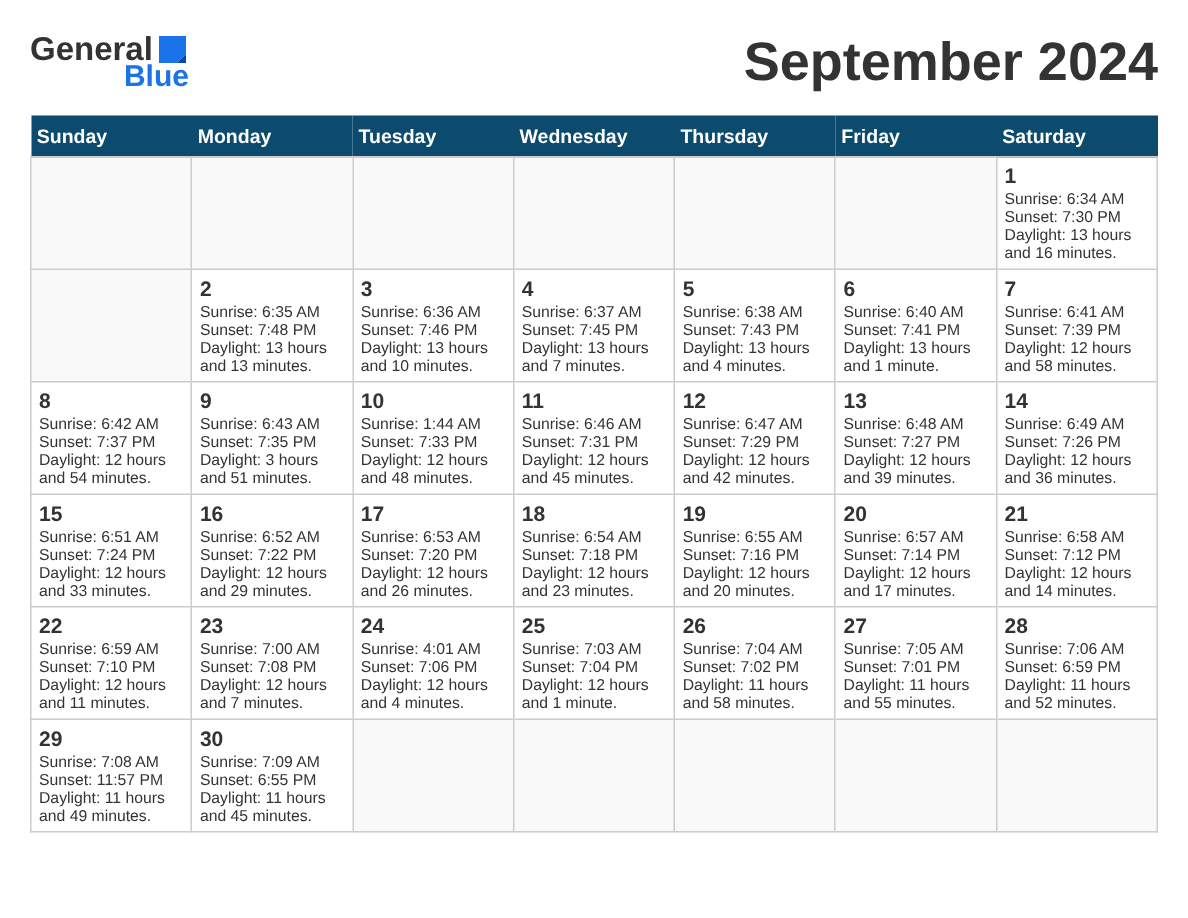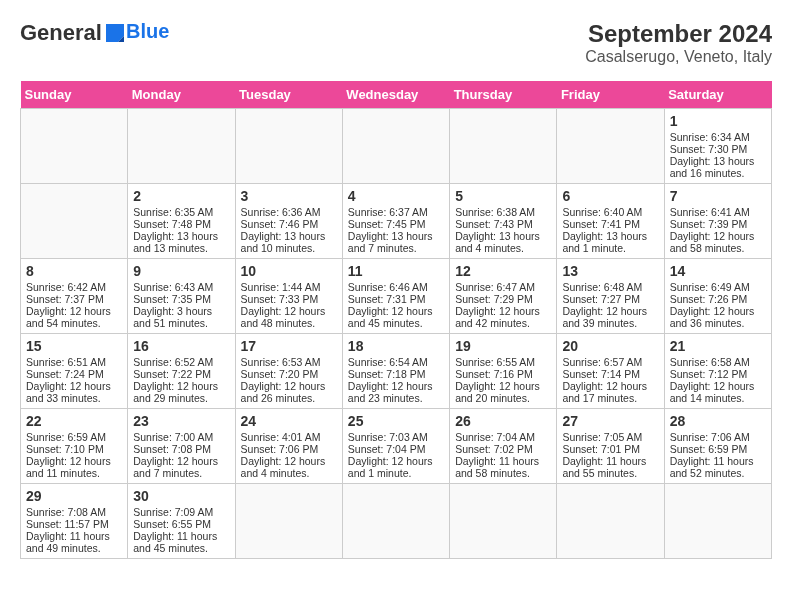--- a/index.html
+++ b/index.html
@@ -11,45 +11,45 @@
       padding: 20px;
     }
     .header-area {
       display: flex;
       justify-content: space-between;
       align-items: flex-start;
       margin-bottom: 15px;
     }
     .logo {
       display: flex;
-      flex-direction: row;
-      align-items: center;
+      flex-direction: column;
+      align-items: flex-end;
     }
     .logo-line {
       display: flex;
       align-items: center;
     }
     .title-area {
       text-align: right;
     }
     .month-title {
-      font-size: 24px;
+      font-size: 36px;
       font-weight: bold;
       color: #333;
     }
     .location {
       font-size: 16px;
       color: #555;
     }
     table {
       width: 100%;
       border-collapse: collapse;
     }
     th {
-      background: #ec4899;
+      background: #0c4a6e;
       color: #fff;
       font-size: 13px;
       padding: 6px 4px;
       text-align: left;
       font-weight: bold;
     }
     td {
       border: 1px solid #ccc;
       vertical-align: top;
       padding: 4px 5px;
@@ -78,21 +78,20 @@
       <span style="font-size:22px;font-weight:bold;color:#333;">General</span>
       <svg width="22" height="22" viewBox="0 0 22 22" style="margin-left:2px;">
         <polygon points="2,2 20,2 20,14 14,20 2,20" fill="#1a73e8"></polygon>
         <polygon points="20,14 14,20 20,20" fill="#0d47a1"></polygon>
       </svg>
     </div>
     <span style="font-size:20px;font-weight:bold;color:#1a73e8;line-height:0.9;margin-top:-4px;">Blue</span>
   </div>
   <div class="title-area">
     <div class="month-title">September 2024</div>
-    <div class="location">Casalserugo, Veneto, Italy</div>
   </div>
 </div>
 
 <table>
   <thead>
     <tr>
     <th>Sunday</th>
         <th>Monday</th>
         <th>Tuesday</th>
         <th>Wednesday</th>

